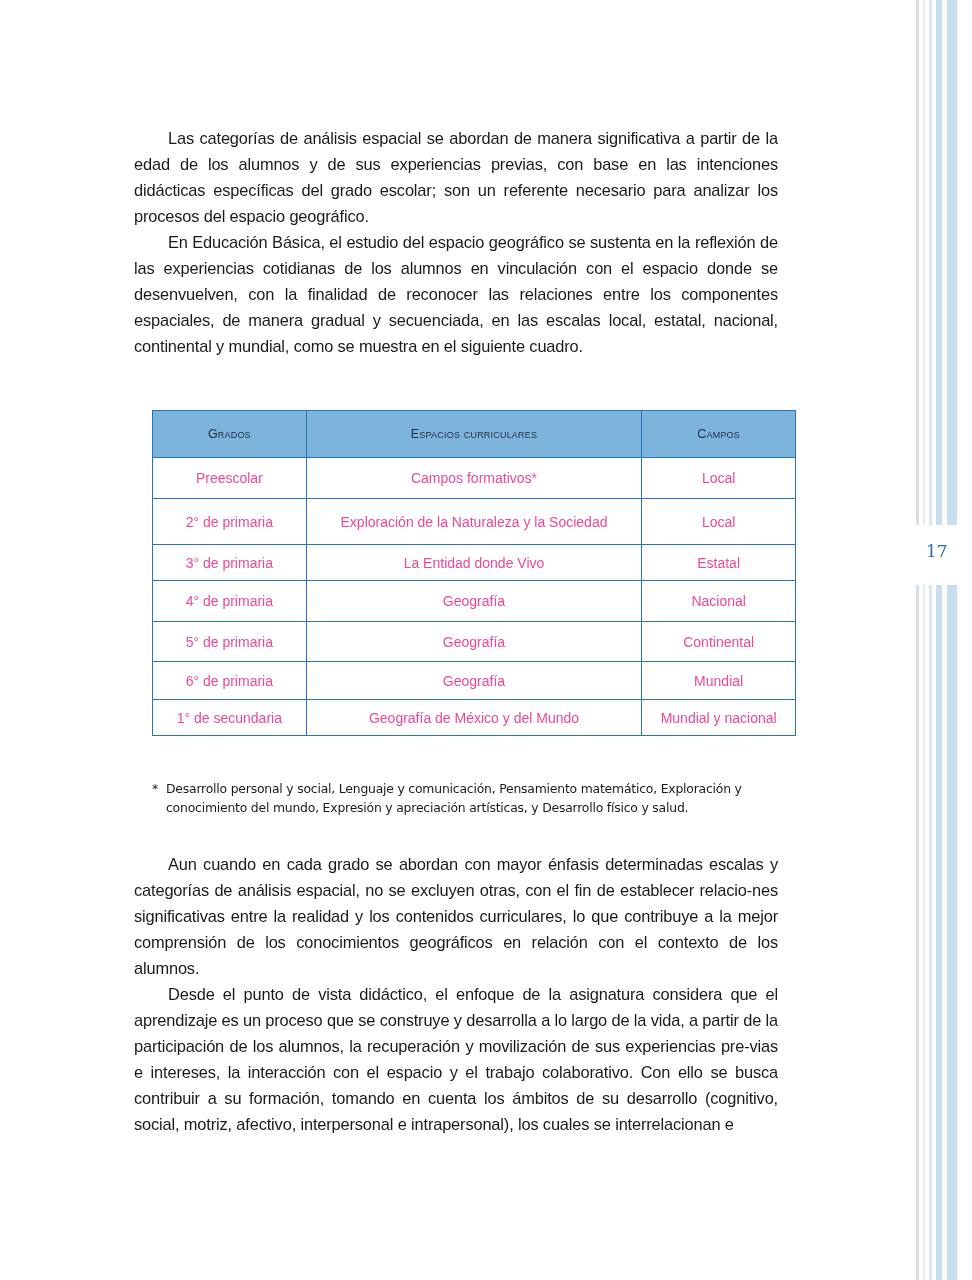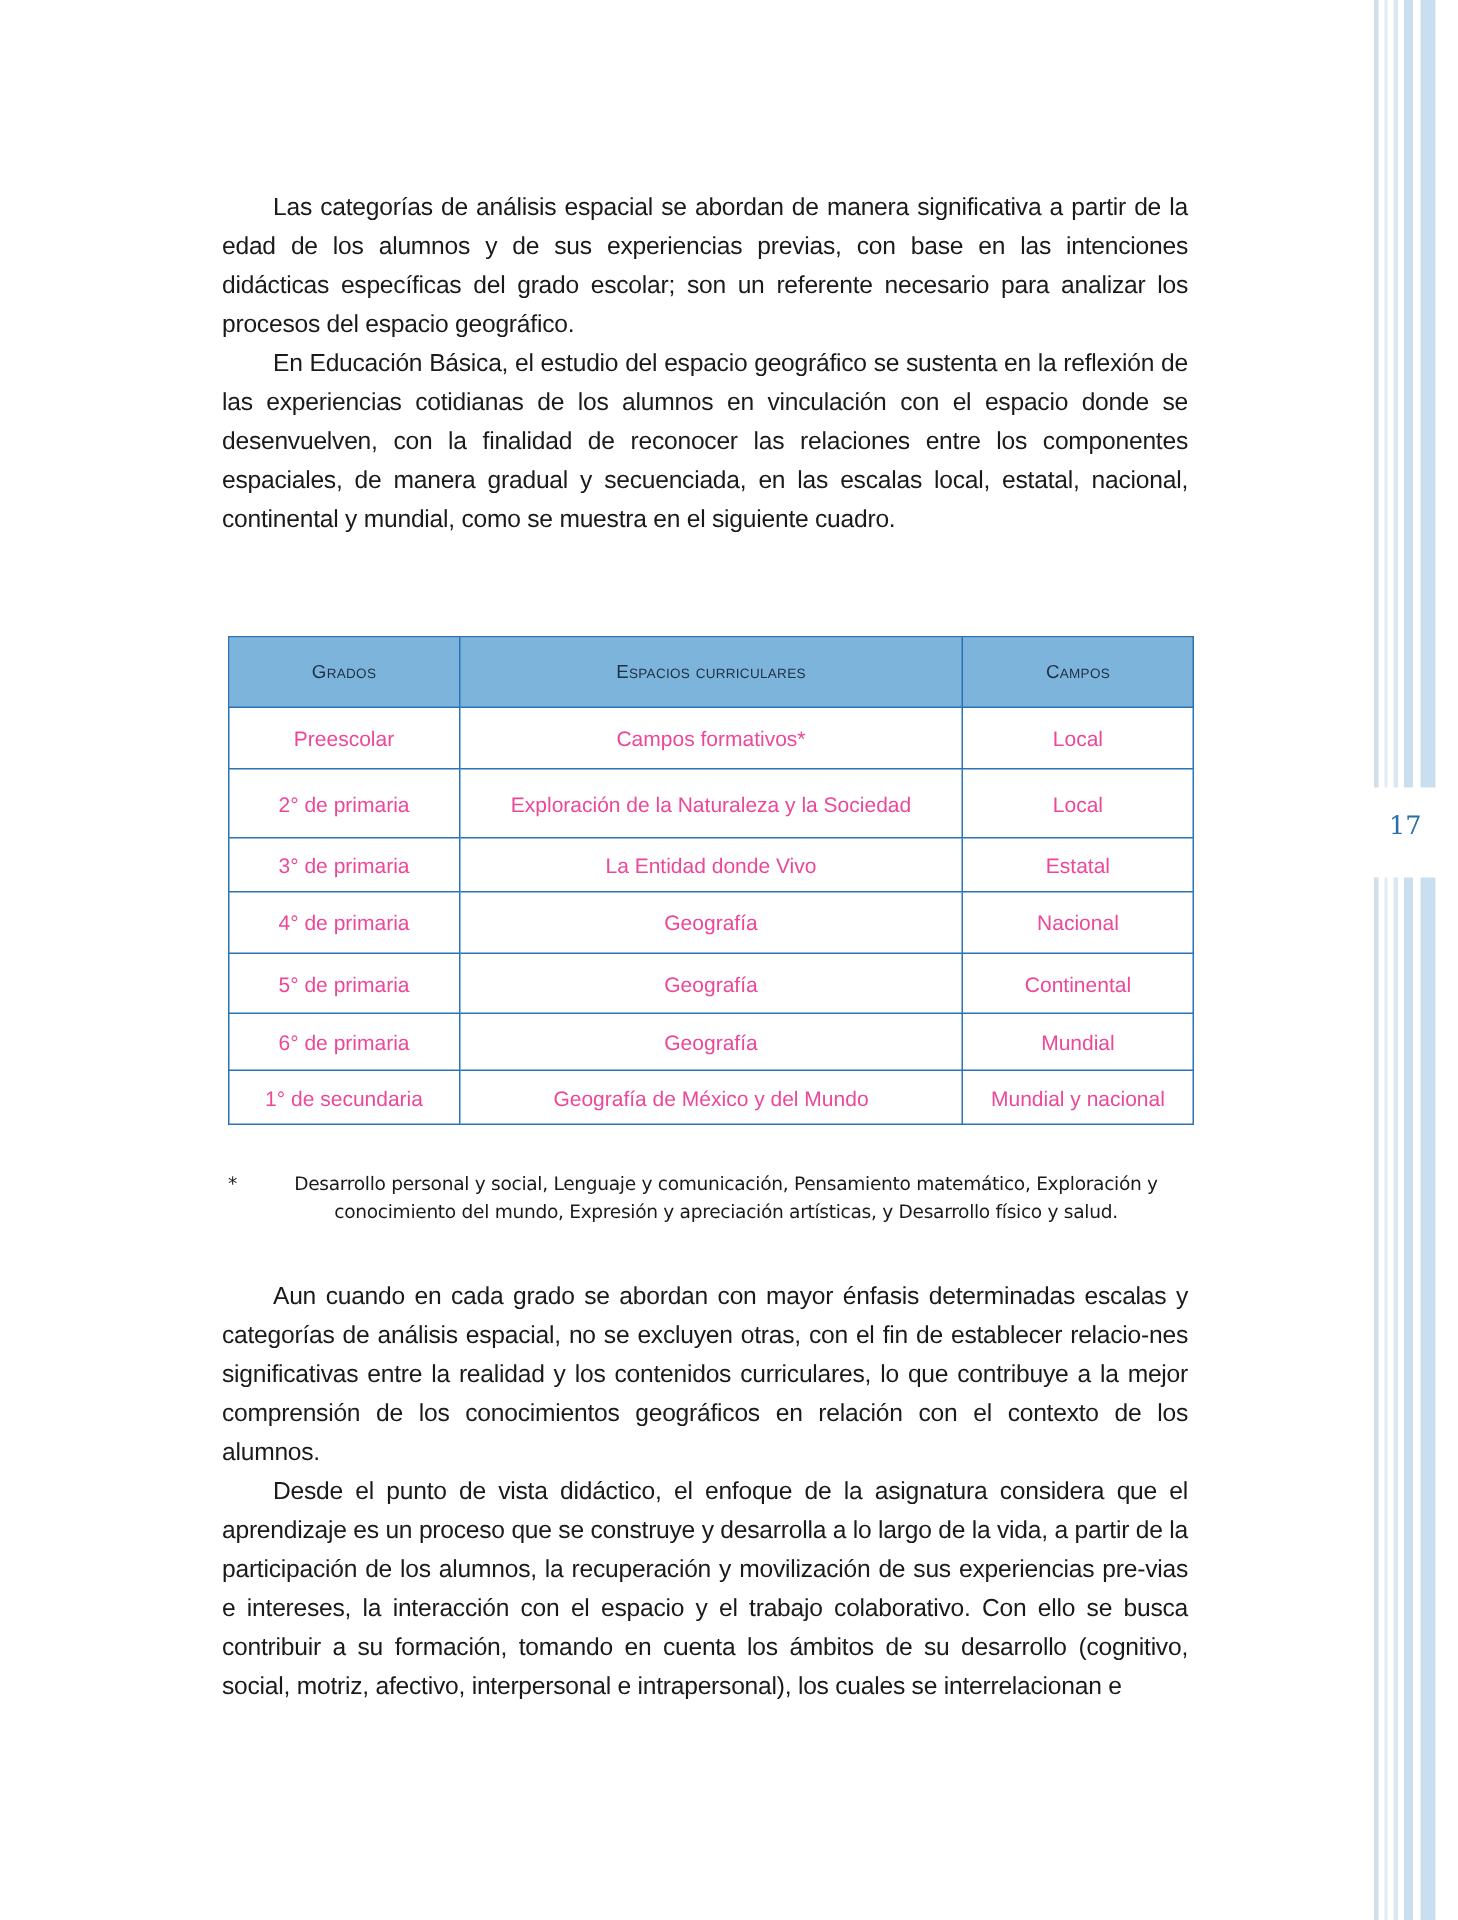--- a/index.html
+++ b/index.html
@@ -3,51 +3,51 @@
 <meta charset="utf-8">
 <style>
   html, body { margin: 0; padding: 0; }
   body {
     width: 972px; height: 1280px; position: relative; overflow: hidden;
     background: #ffffff;
     font-family: "Liberation Sans", sans-serif;
     color: #1a1a1a;
   }
   .text-block {
-    position: absolute; left: 148px; width: 644px;
+    position: absolute; left: 134px; width: 644px;
     font-size: 16.4px; line-height: 26px; text-align: justify;
     letter-spacing: -0.15px;
   }
   .text-block p { margin: 0; text-indent: 34px; }
   #block1 { top: 125px; }
   #block2 { top: 851px; }
 
   table.cuadro {
-    position: absolute; left: 152px; top: 424px;
+    position: absolute; left: 152px; top: 410px;
     width: 644px; border-collapse: collapse;
     font-family: "Liberation Sans", sans-serif;
   }
   table.cuadro th, table.cuadro td {
     border: 1px solid #2a73b4; text-align: center; padding: 0;
   }
   table.cuadro th {
     background: #7db4dc; color: #1f2f44; height: 46px;
     font-size: 12.5px; font-weight: normal; font-variant: small-caps;
     letter-spacing: 0.2px;
   }
   table.cuadro td { font-size: 14px; color: #ec4899; }
   .col1 { width: 153px; } .col2 { width: 334px; } .col3 { width: 153px; }
 
   .footnote {
     position: absolute; left: 152px; top: 779px; width: 650px;
     font-family: "DejaVu Sans", sans-serif; font-size: 12.4px; line-height: 19px;
     color: #1a1a1a; letter-spacing: -0.2px;
   }
   .footnote .star { position: absolute; left: 0; top: 0; }
-  .footnote .fn-text { margin-left: 14px; display: block; text-align: center; }
+  .footnote .fn-text { margin-left: 14px; display: block; }
 
   .stripe { position: absolute; top: 0; height: 1280px; }
   .stripe.gap-top { height: 525px; }
   .stripe.gap-bottom { top: 585px; height: 695px; }
   .page-number {
     position: absolute; left: 926px; top: 541px; width: 32px; 
     font-family: "DejaVu Serif", serif; font-size: 17px; color: #2a6fa8;
   }
 </style>
 </head>

